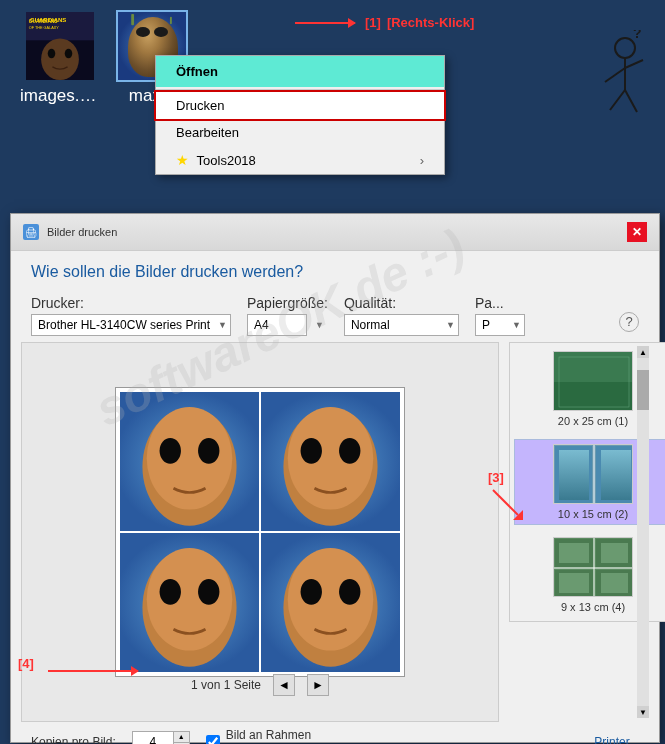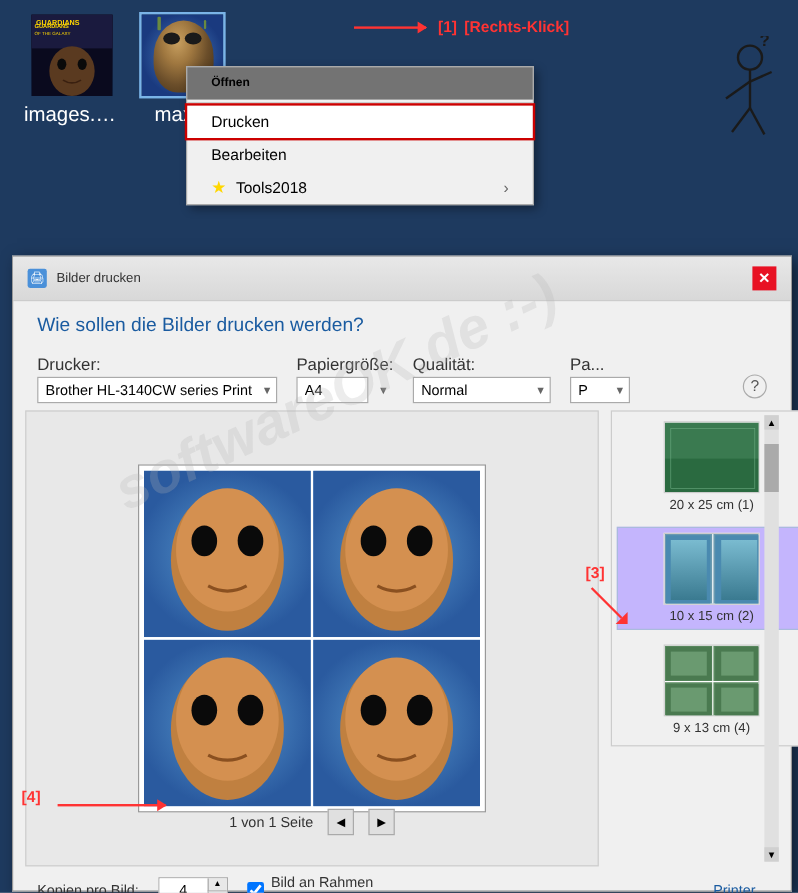--- a/index.html
+++ b/index.html
@@ -132,23 +132,23 @@
       cursor: pointer;
       display: flex;
       align-items: center;
       gap: 8px;
       font-size: 13px;
       color: #000;
     }
 
     .context-menu-item:first-child {
       font-weight: bold;
-      font-size: 10px;
+      font-size: 13px;
       padding: 8px 20px;
-      background: #737373;
+      background: #5eead4;
     }
 
     .context-menu-separator {
       height: 1px;
       background: #ccc;
       margin: 2px 0;
     }
 
     .context-menu-item .star-icon {
       color: #ffd700;

